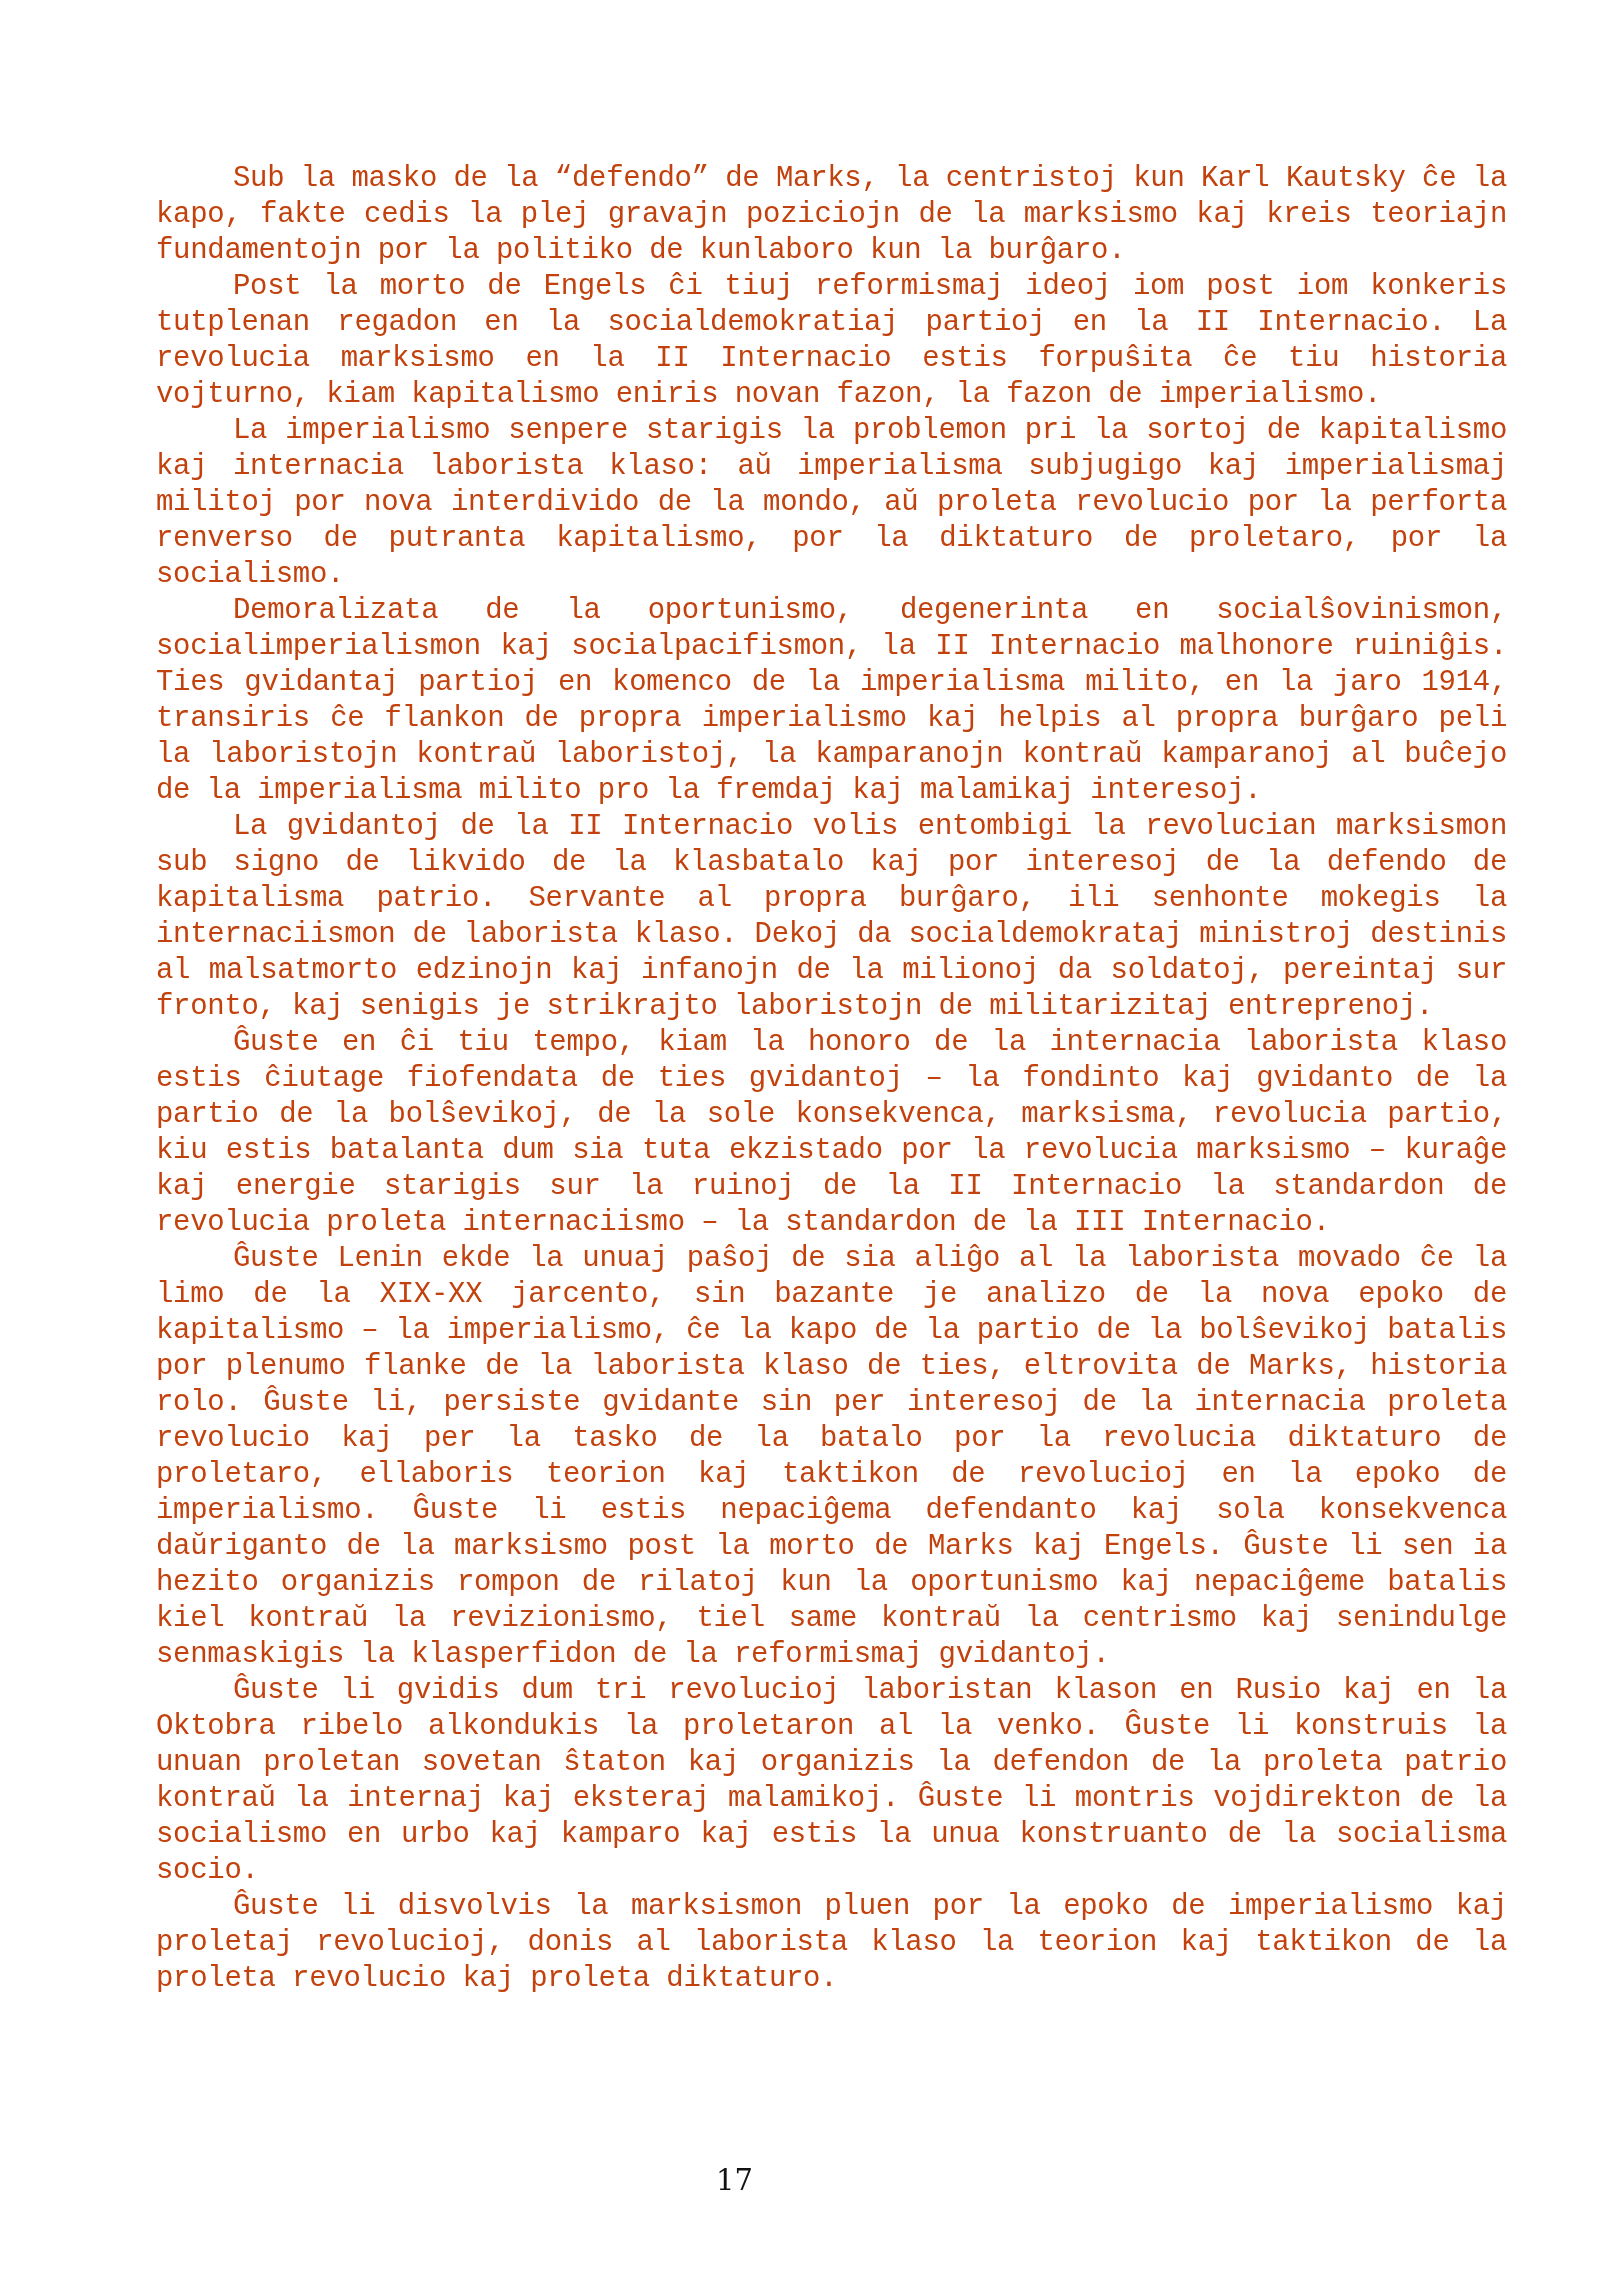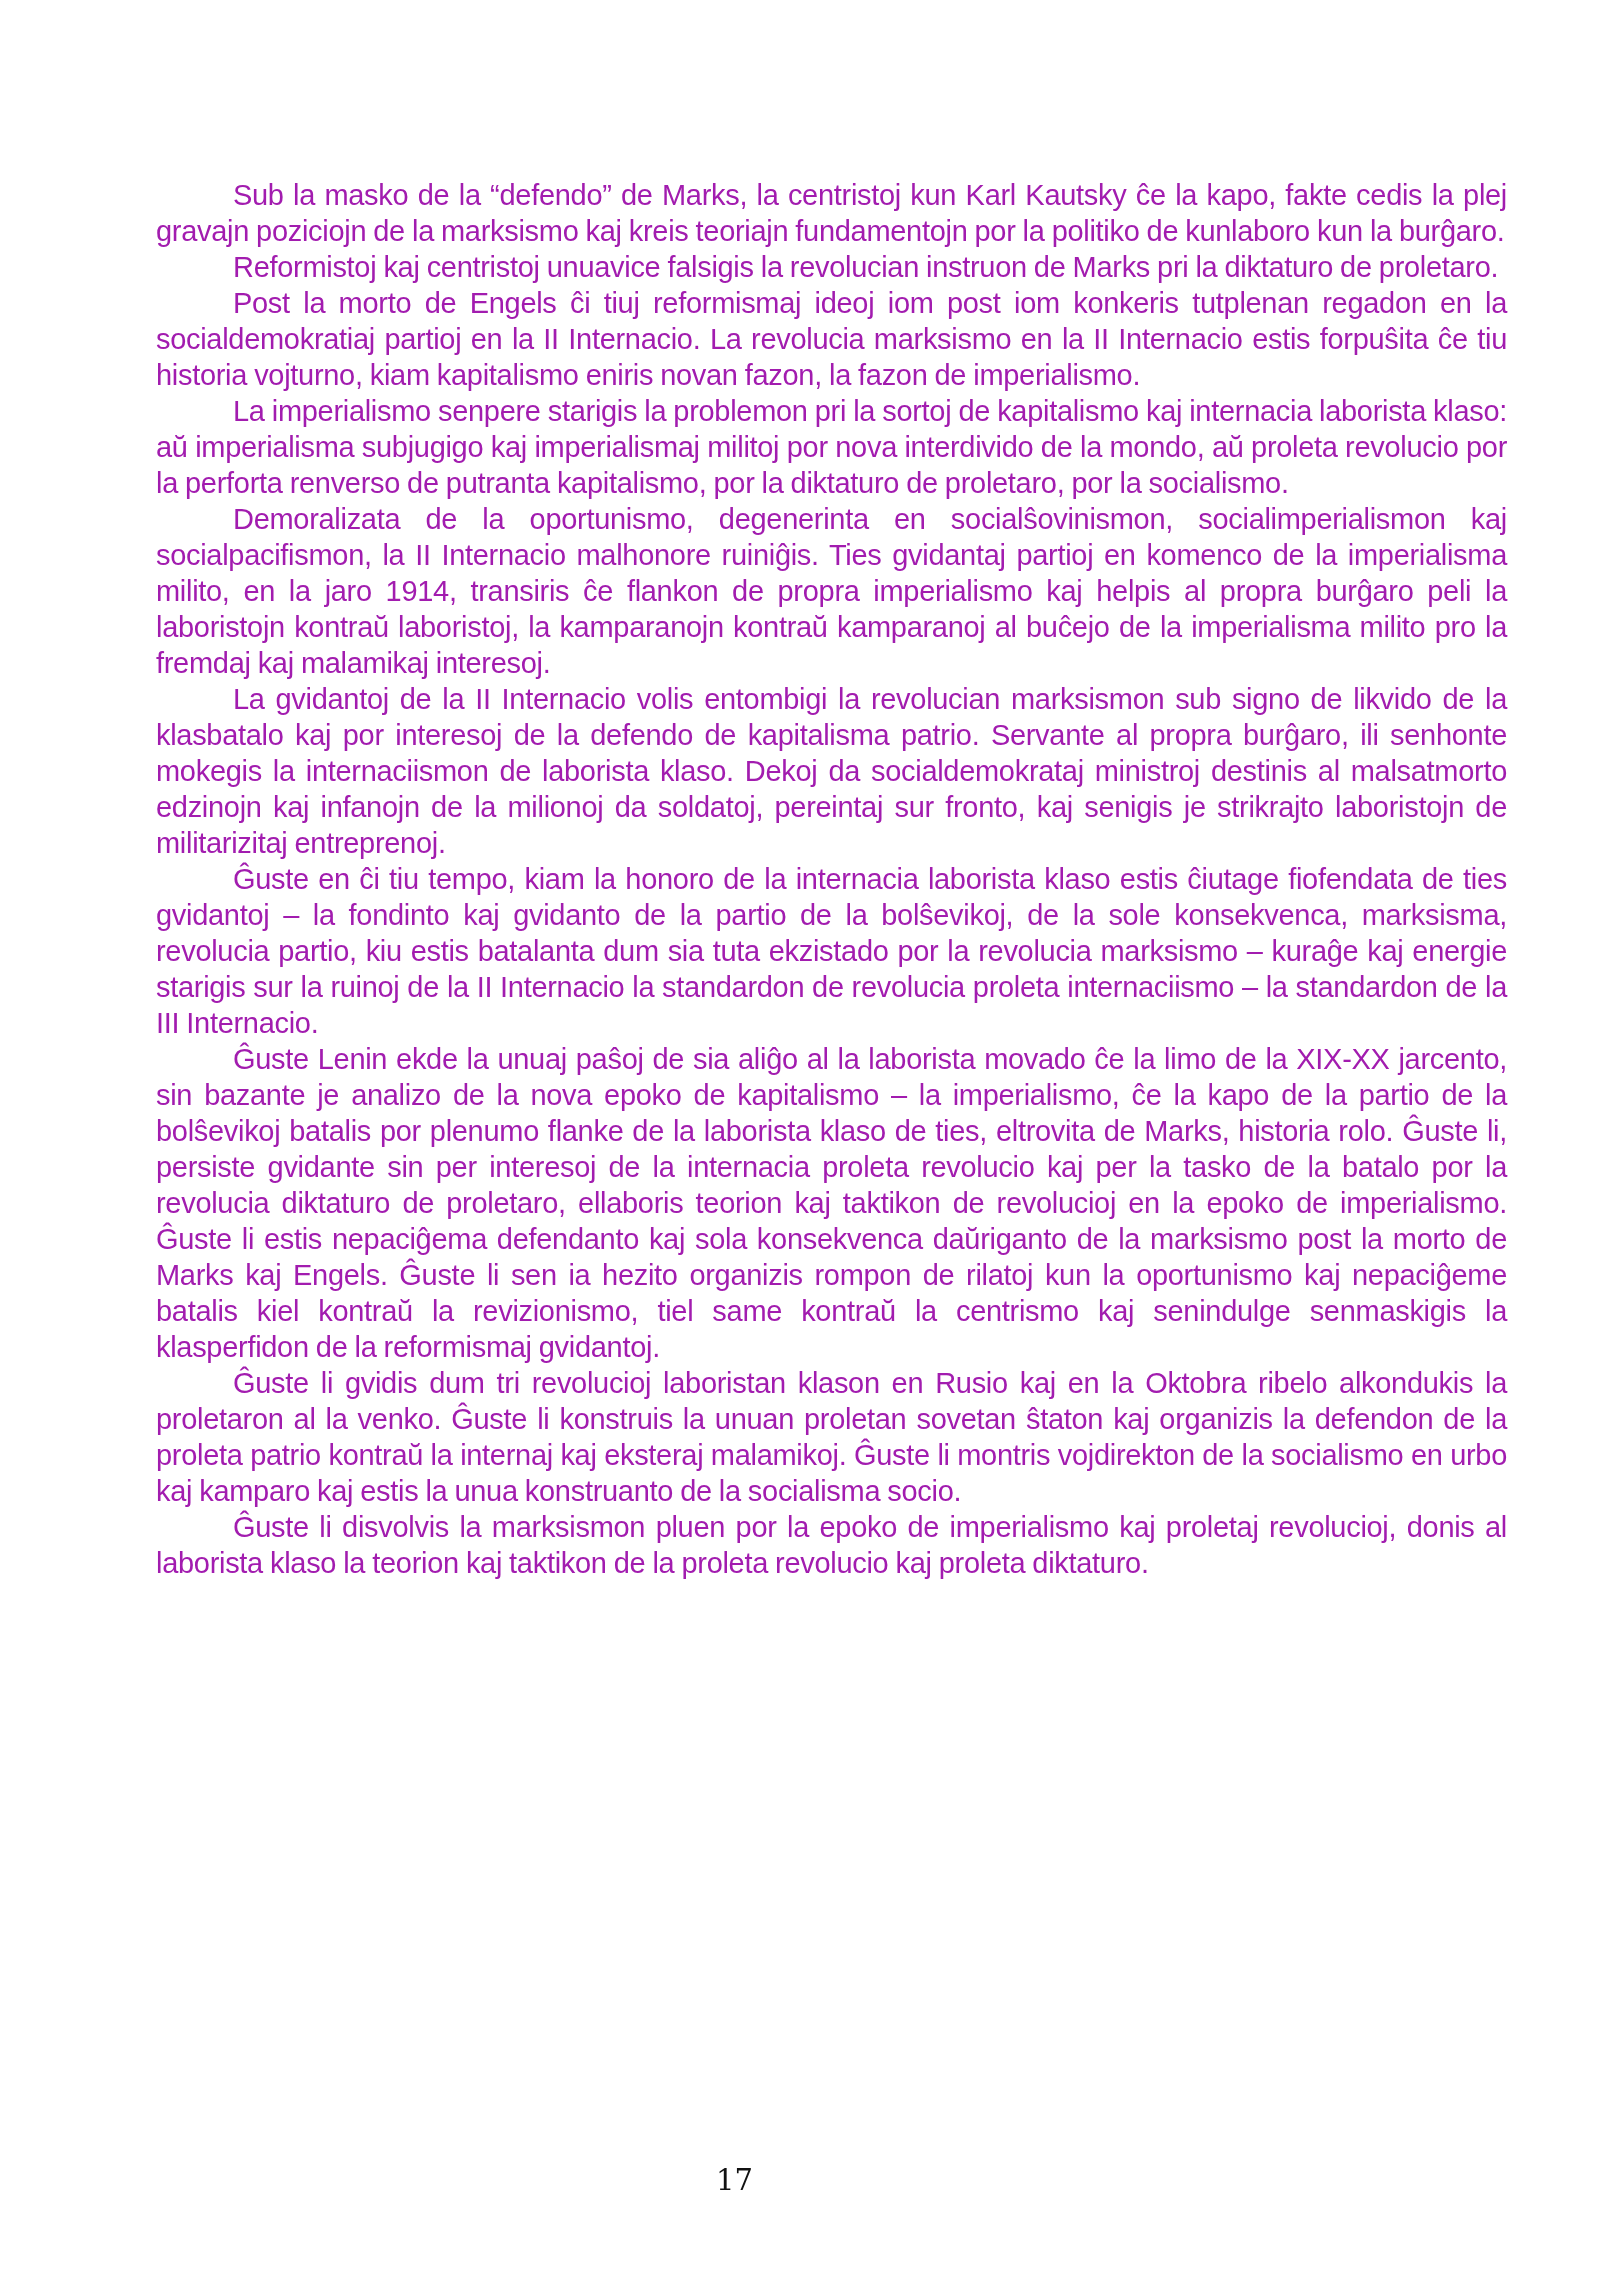--- a/index.html
+++ b/index.html
@@ -1,25 +1,25 @@
 <!DOCTYPE html>
 <html style="font-size:10.5px"><head>
 <meta charset="utf-8">
 <style>
   html, body { margin: 0; padding: 0; background: #ffffff; }
   body { width: 1623px; height: 2295px; position: relative; overflow: hidden; }
   .page {
     position: absolute;
     left: 156px;
-    top: 177px;
+    top: 161px;
     width: 1351px;
-    font-family: Liberation Sans, sans-serif;
+    font-family: Liberation Mono, monospace;
     font-size: 29px;
     line-height: 36px;
-    color: #a21caf;
+    color: #c2410c;
   }
   .para {
     margin: 0;
     text-indent: 77px;
     text-align: justify;
     text-align-last: left;
     letter-spacing: -0.3px;
     word-spacing: -0.7px;
   }
   .page-number {
@@ -32,21 +32,20 @@
     font-size: 29px;
     line-height: 35px;
     color: #111111;
   }
 </style>
 </head>
 <body>
 
 <div class="page">
   <p class="para">Sub la masko de la “defendo” de Marks, la centristoj kun Karl Kautsky ĉe la kapo, fakte cedis la plej gravajn poziciojn de la marksismo kaj kreis teoriajn fundamentojn por la politiko de kunlaboro kun la burĝaro.</p>
-  <p class="para">Reformistoj kaj centristoj unuavice falsigis la revolucian instruon de Marks pri la diktaturo de proletaro.</p>
   <p class="para">Post la morto de Engels ĉi tiuj reformismaj ideoj iom post iom konkeris tutplenan regadon en la socialdemokratiaj partioj en la II Internacio. La revolucia marksismo en la II Internacio estis forpuŝita ĉe tiu historia vojturno, kiam kapitalismo eniris novan fazon, la fazon de imperialismo.</p>
   <p class="para">La imperialismo senpere starigis la problemon pri la sortoj de kapitalismo kaj internacia laborista klaso: aŭ imperialisma subjugigo kaj imperialismaj militoj por nova interdivido de la mondo, aŭ proleta revolucio por la perforta renverso de putranta kapitalismo, por la diktaturo de proletaro, por la socialismo.</p>
   <p class="para">Demoralizata de la oportunismo, degenerinta en socialŝovinismon, socialimperialismon kaj socialpacifismon, la II Internacio malhonore ruiniĝis. Ties gvidantaj partioj en komenco de la imperialisma milito, en la jaro 1914, transiris ĉe flankon de propra imperialismo kaj helpis al propra burĝaro peli la laboristojn kontraŭ laboristoj, la kamparanojn kontraŭ kamparanoj al buĉejo de la imperialisma milito pro la fremdaj kaj malamikaj interesoj.</p>
   <p class="para">La gvidantoj de la II Internacio volis entombigi la revolucian marksismon sub signo de likvido de la klasbatalo kaj por interesoj de la defendo de kapitalisma patrio. Servante al propra burĝaro, ili senhonte mokegis la internaciismon de laborista klaso. Dekoj da socialdemokrataj ministroj destinis al malsatmorto edzinojn kaj infanojn de la milionoj da soldatoj, pereintaj sur fronto, kaj senigis je strikrajto laboristojn de militarizitaj entreprenoj.</p>
   <p class="para">Ĝuste en ĉi tiu tempo, kiam la honoro de la internacia laborista klaso estis ĉiutage fiofendata de ties gvidantoj – la fondinto kaj gvidanto de la partio de la bolŝevikoj, de la sole konsekvenca, marksisma, revolucia partio, kiu estis batalanta dum sia tuta ekzistado por la revolucia marksismo – kuraĝe kaj energie starigis sur la ruinoj de la II Internacio la standardon de revolucia proleta internaciismo – la standardon de la III Internacio.</p>
   <p class="para">Ĝuste Lenin ekde la unuaj paŝoj de sia aliĝo al la laborista movado ĉe la limo de la XIX-XX jarcento, sin bazante je analizo de la nova epoko de kapitalismo – la imperialismo, ĉe la kapo de la partio de la bolŝevikoj batalis por plenumo flanke de la laborista klaso de ties, eltrovita de Marks, historia rolo. Ĝuste li, persiste gvidante sin per interesoj de la internacia proleta revolucio kaj per la tasko de la batalo por la revolucia diktaturo de proletaro, ellaboris teorion kaj taktikon de revolucioj en la epoko de imperialismo. Ĝuste li estis nepaciĝema defendanto kaj sola konsekvenca daŭriganto de la marksismo post la morto de Marks kaj Engels. Ĝuste li sen ia hezito organizis rompon de rilatoj kun la oportunismo kaj nepaciĝeme batalis kiel kontraŭ la revizionismo, tiel same kontraŭ la centrismo kaj senindulge senmaskigis la klasperfidon de la reformismaj gvidantoj.</p>
   <p class="para">Ĝuste li gvidis dum tri revolucioj laboristan klason en Rusio kaj en la Oktobra ribelo alkondukis la proletaron al la venko. Ĝuste li konstruis la unuan proletan sovetan ŝtaton kaj organizis la defendon de la proleta patrio kontraŭ la internaj kaj eksteraj malamikoj. Ĝuste li montris vojdirekton de la socialismo en urbo kaj kamparo kaj estis la unua konstruanto de la socialisma socio.</p>
   <p class="para">Ĝuste li disvolvis la marksismon pluen por la epoko de imperialismo kaj proletaj revolucioj, donis al laborista klaso la teorion kaj taktikon de la proleta revolucio kaj proleta diktaturo.</p>
 </div>
 

